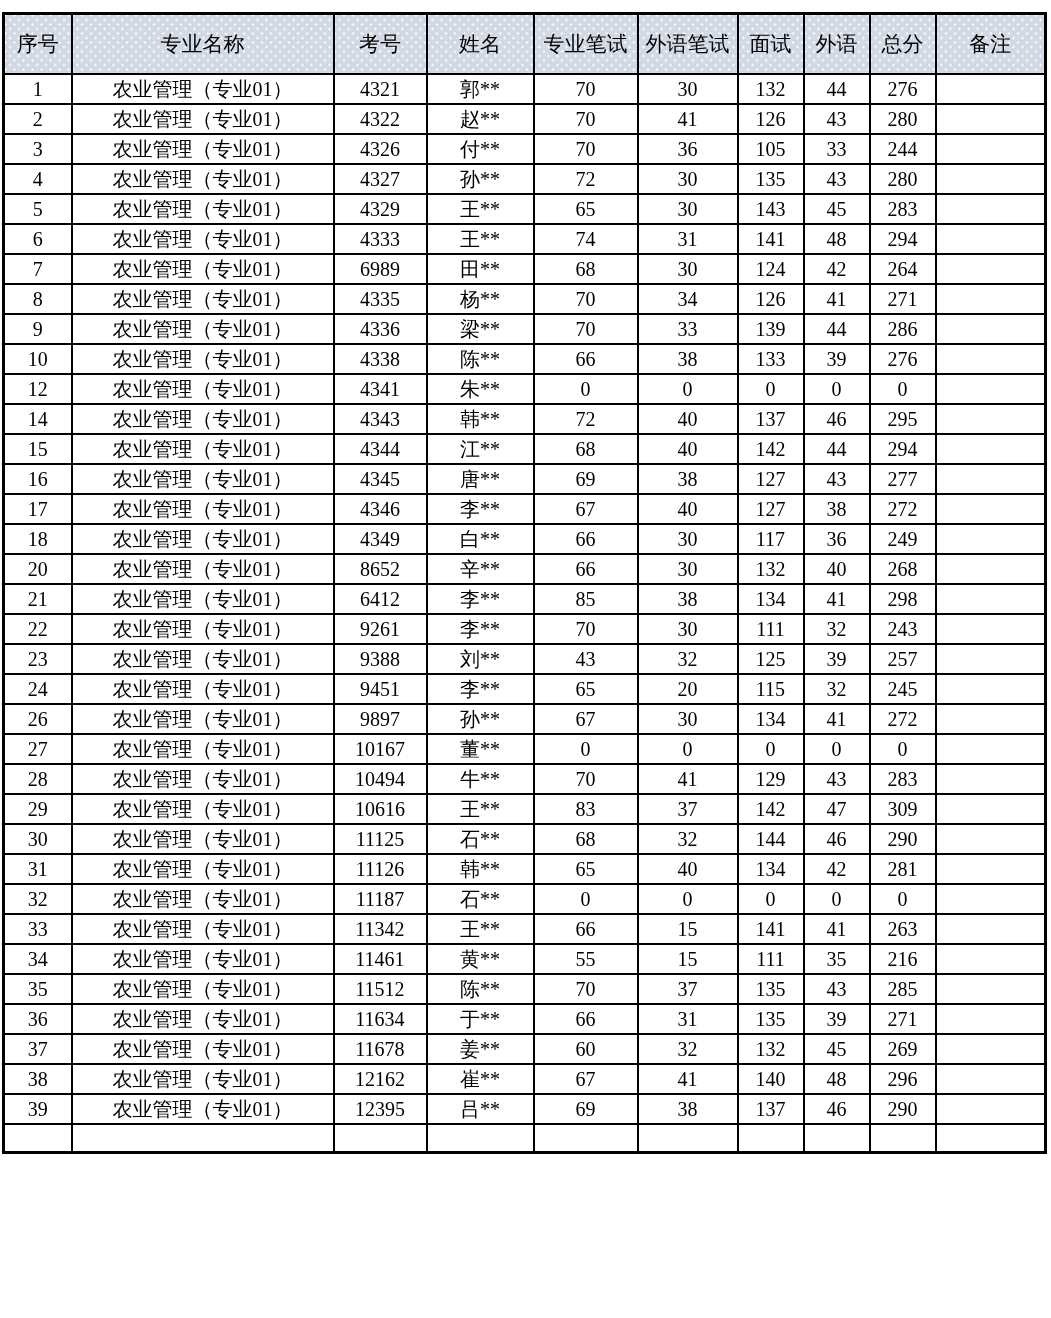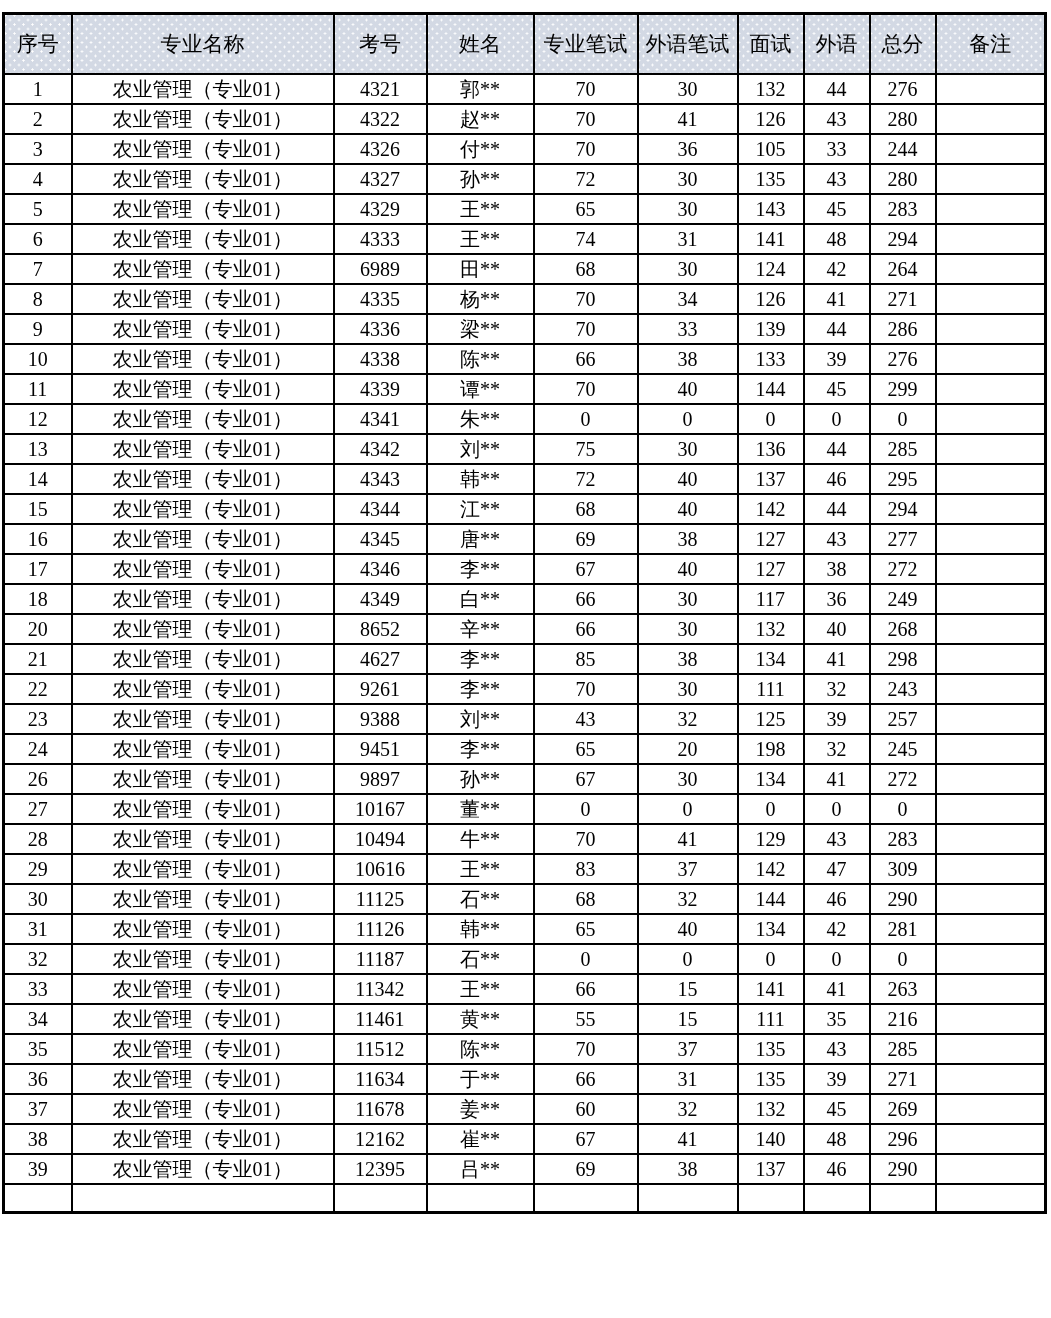--- a/index.html
+++ b/index.html
@@ -198,56 +198,32 @@
     <td data-name="cell-exam-number">4338</td>
     <td data-name="cell-name">陈**</td>
     <td data-name="cell-major-written-score">66</td>
     <td data-name="cell-foreign-written-score">38</td>
     <td data-name="cell-interview-score">133</td>
     <td data-name="cell-foreign-score">39</td>
     <td data-name="cell-total-score">276</td>
     <td data-name="cell-remark"></td>
   </tr>
         <tr data-name="table-row">
-    <td data-name="cell-index">11</td>
-    <td data-name="cell-major-name">农业管理（专业01）</td>
-    <td data-name="cell-exam-number">4339</td>
-    <td data-name="cell-name">谭**</td>
-    <td data-name="cell-major-written-score">70</td>
-    <td data-name="cell-foreign-written-score">40</td>
-    <td data-name="cell-interview-score">144</td>
-    <td data-name="cell-foreign-score">45</td>
-    <td data-name="cell-total-score">299</td>
-    <td data-name="cell-remark"></td>
-  </tr>
-        <tr data-name="table-row">
     <td data-name="cell-index">12</td>
     <td data-name="cell-major-name">农业管理（专业01）</td>
     <td data-name="cell-exam-number">4341</td>
     <td data-name="cell-name">朱**</td>
     <td data-name="cell-major-written-score">0</td>
     <td data-name="cell-foreign-written-score">0</td>
     <td data-name="cell-interview-score">0</td>
     <td data-name="cell-foreign-score">0</td>
     <td data-name="cell-total-score">0</td>
     <td data-name="cell-remark"></td>
   </tr>
         <tr data-name="table-row">
-    <td data-name="cell-index">13</td>
-    <td data-name="cell-major-name">农业管理（专业01）</td>
-    <td data-name="cell-exam-number">4342</td>
-    <td data-name="cell-name">刘**</td>
-    <td data-name="cell-major-written-score">75</td>
-    <td data-name="cell-foreign-written-score">30</td>
-    <td data-name="cell-interview-score">136</td>
-    <td data-name="cell-foreign-score">44</td>
-    <td data-name="cell-total-score">285</td>
-    <td data-name="cell-remark"></td>
-  </tr>
-        <tr data-name="table-row">
     <td data-name="cell-index">14</td>
     <td data-name="cell-major-name">农业管理（专业01）</td>
     <td data-name="cell-exam-number">4343</td>
     <td data-name="cell-name">韩**</td>
     <td data-name="cell-major-written-score">72</td>
     <td data-name="cell-foreign-written-score">40</td>
     <td data-name="cell-interview-score">137</td>
     <td data-name="cell-foreign-score">46</td>
     <td data-name="cell-total-score">295</td>
     <td data-name="cell-remark"></td>
@@ -308,21 +284,21 @@
     <td data-name="cell-major-written-score">66</td>
     <td data-name="cell-foreign-written-score">30</td>
     <td data-name="cell-interview-score">132</td>
     <td data-name="cell-foreign-score">40</td>
     <td data-name="cell-total-score">268</td>
     <td data-name="cell-remark"></td>
   </tr>
         <tr data-name="table-row">
     <td data-name="cell-index">21</td>
     <td data-name="cell-major-name">农业管理（专业01）</td>
-    <td data-name="cell-exam-number">4627</td>
+    <td data-name="cell-exam-number">6412</td>
     <td data-name="cell-name">李**</td>
     <td data-name="cell-major-written-score">85</td>
     <td data-name="cell-foreign-written-score">38</td>
     <td data-name="cell-interview-score">134</td>
     <td data-name="cell-foreign-score">41</td>
     <td data-name="cell-total-score">298</td>
     <td data-name="cell-remark"></td>
   </tr>
         <tr data-name="table-row">
     <td data-name="cell-index">22</td>
@@ -348,21 +324,21 @@
     <td data-name="cell-total-score">257</td>
     <td data-name="cell-remark"></td>
   </tr>
         <tr data-name="table-row">
     <td data-name="cell-index">24</td>
     <td data-name="cell-major-name">农业管理（专业01）</td>
     <td data-name="cell-exam-number">9451</td>
     <td data-name="cell-name">李**</td>
     <td data-name="cell-major-written-score">65</td>
     <td data-name="cell-foreign-written-score">20</td>
-    <td data-name="cell-interview-score">198</td>
+    <td data-name="cell-interview-score">115</td>
     <td data-name="cell-foreign-score">32</td>
     <td data-name="cell-total-score">245</td>
     <td data-name="cell-remark"></td>
   </tr>
         <tr data-name="table-row">
     <td data-name="cell-index">26</td>
     <td data-name="cell-major-name">农业管理（专业01）</td>
     <td data-name="cell-exam-number">9897</td>
     <td data-name="cell-name">孙**</td>
     <td data-name="cell-major-written-score">67</td>

